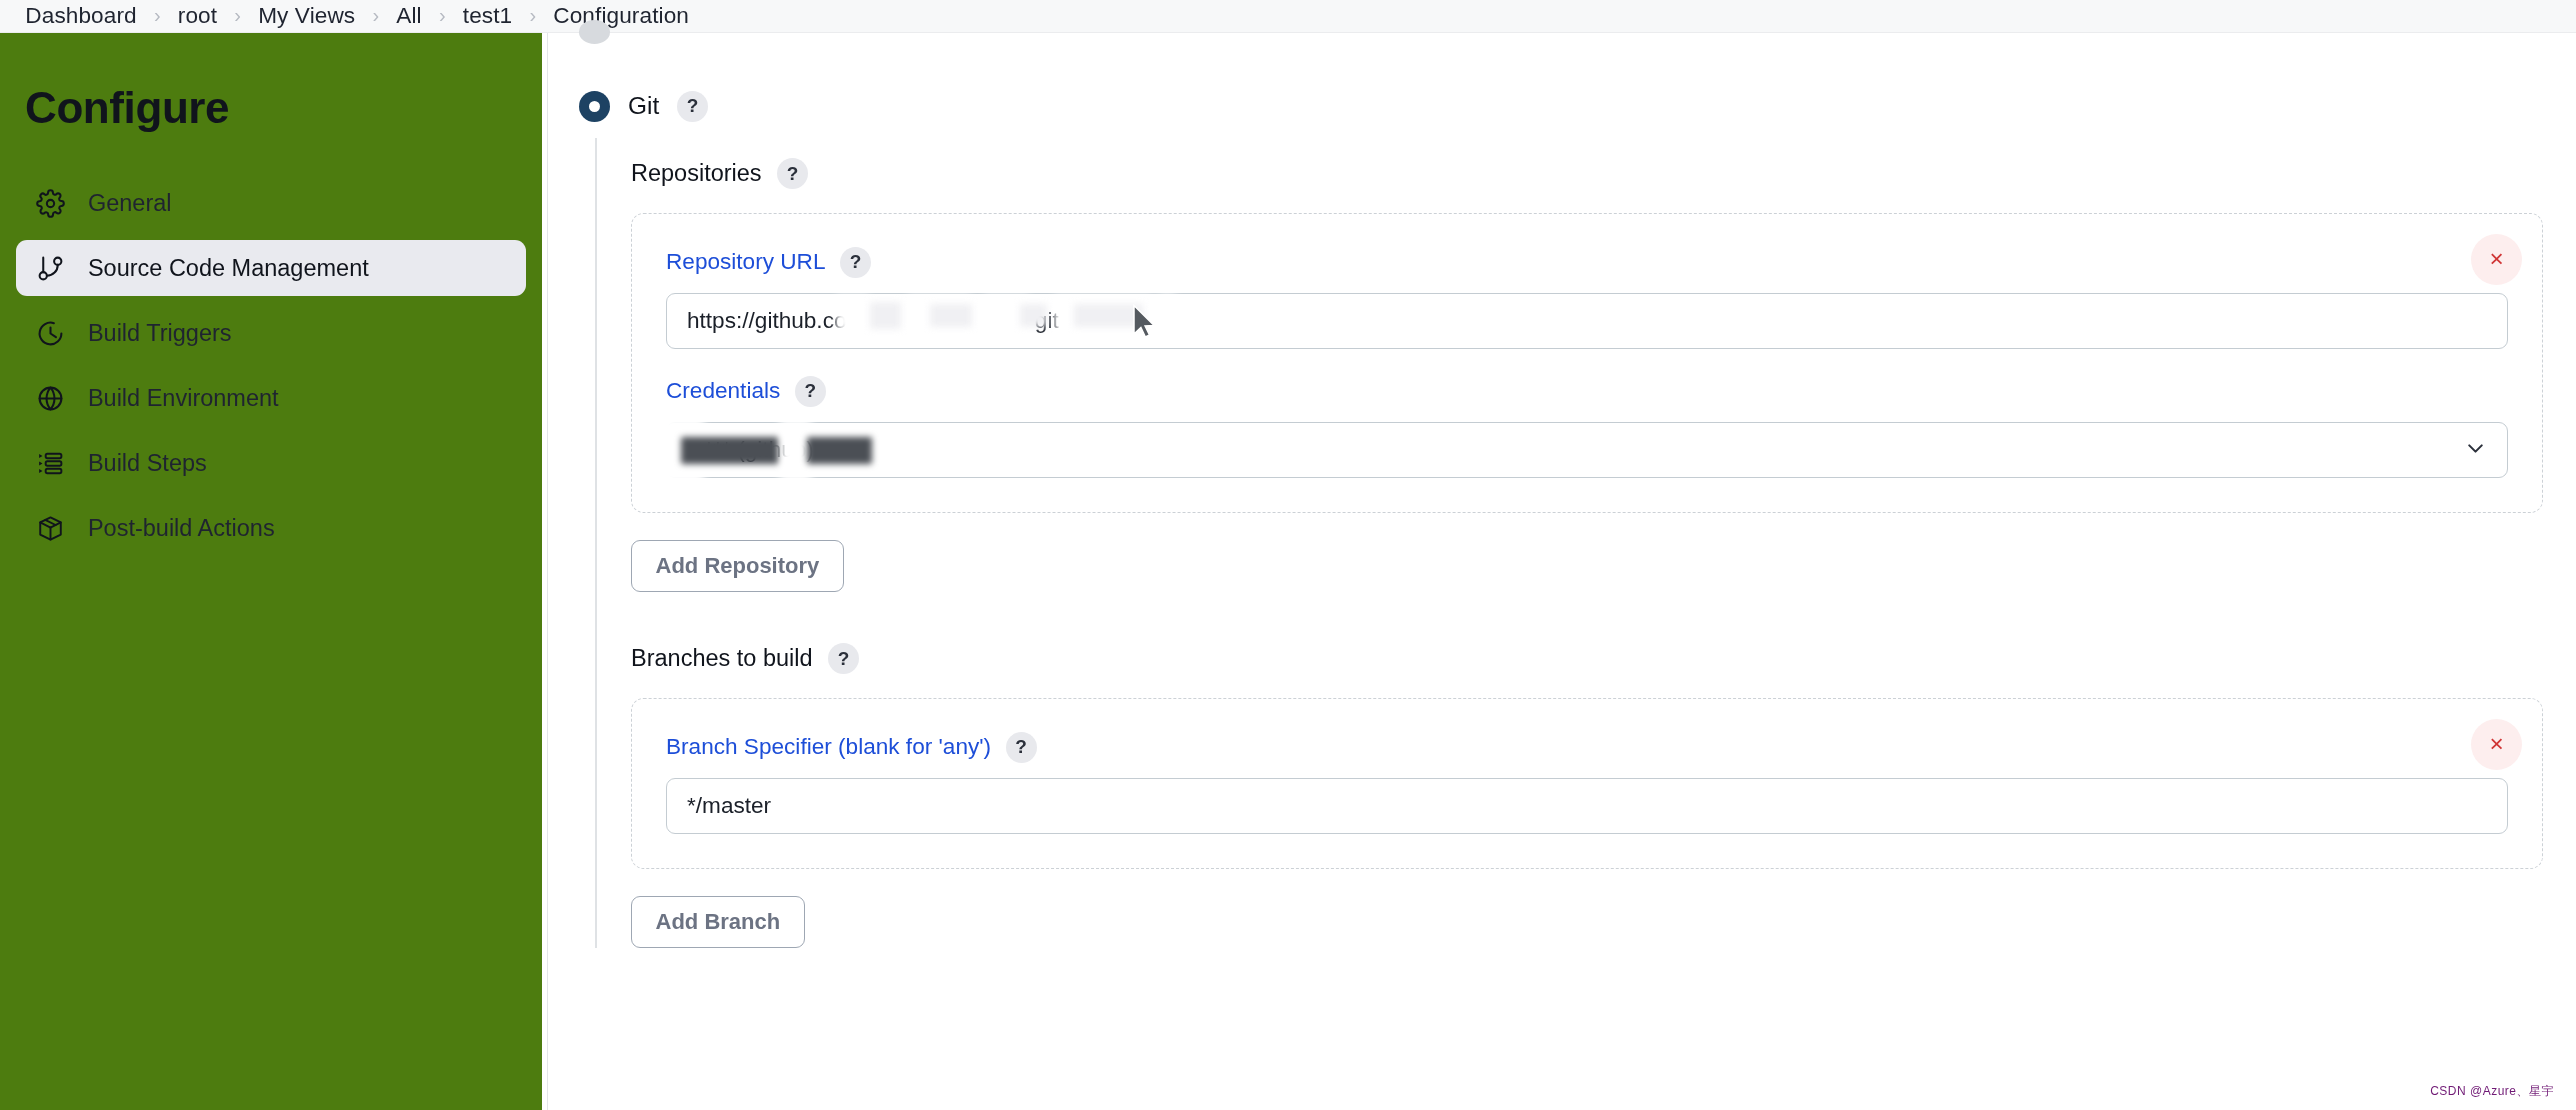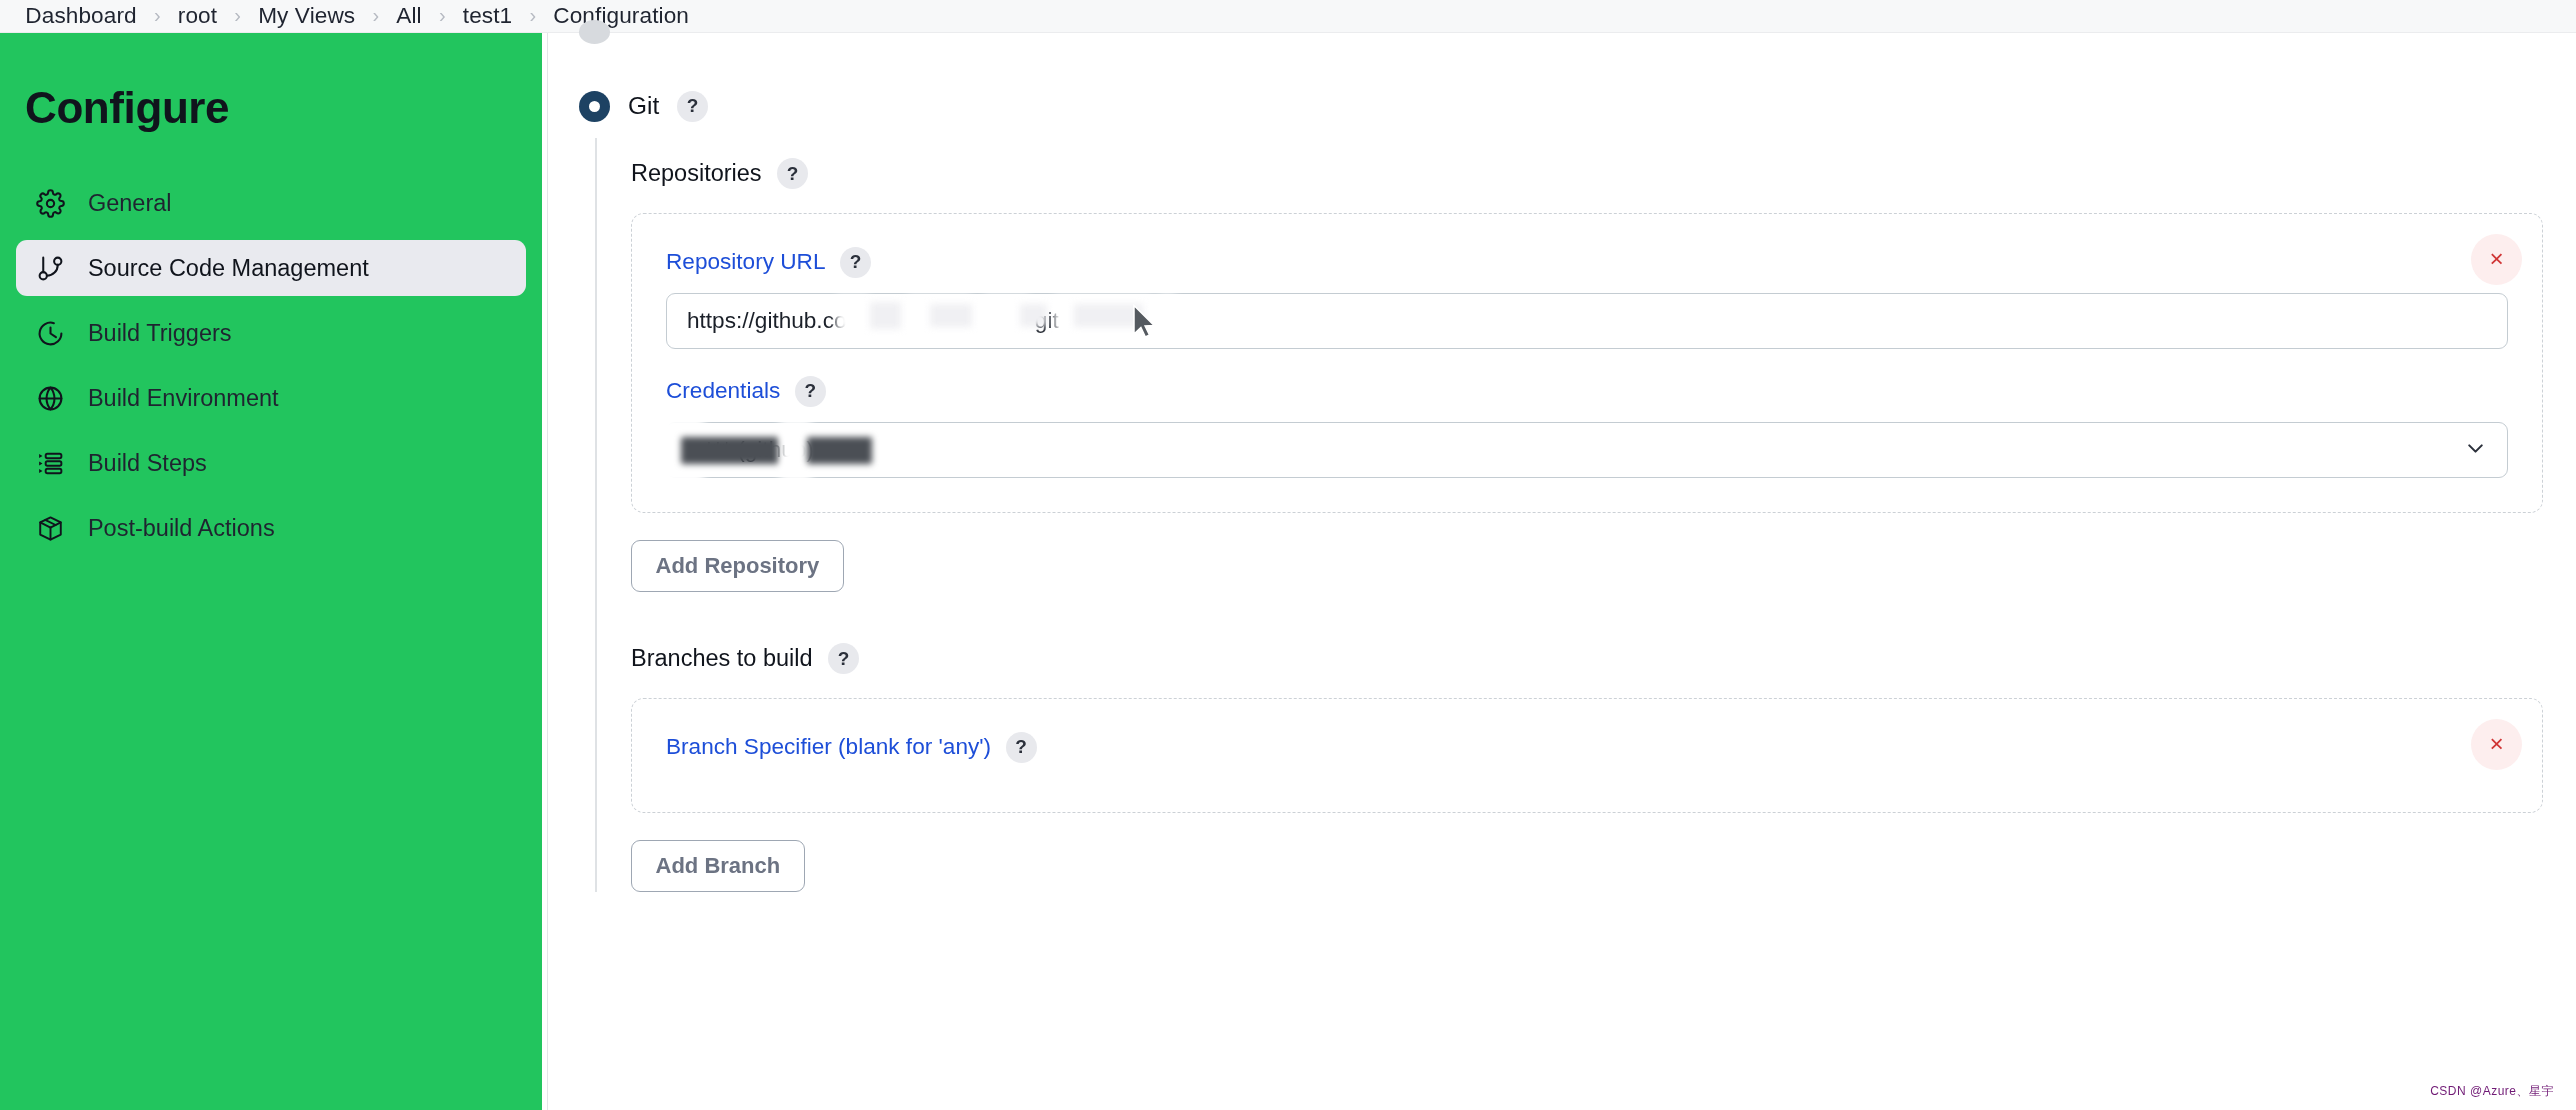--- a/index.html
+++ b/index.html
@@ -42,21 +42,21 @@
     display: flex;
     height: calc(1111px - 33px);
     position: relative;
   }
 
   
   .sidebar {
     width: 542px;
     flex: 0 0 542px;
     padding: 50px 0 0 0;
-    background: #22c55e;
+    background: #4d7c0f;
   }
   .page-title {
     font-size: 44px;
     font-weight: bold;
     color: #10141c;
     margin: 0 0 42px 25px;
     letter-spacing: -0.4px;
   }
   .nav { padding: 0 16.3px 0 16.3px; }
   .nav-item {
@@ -485,20 +485,21 @@
         </div>
 
         <div class="dashed-card">
           <button class="delete-btn">×</button>
 
           <div class="field">
             <div class="field-label-row">
               <span class="field-label">Branch Specifier (blank for 'any')</span>
               <span class="help-badge">?</span>
             </div>
+            <input class="text-input" type="text" value="*/master" style="">
           </div>
         </div>
 
         <div class="add-branch-row">
           <button class="btn btn-outline">Add Branch</button>
         </div>
 
       </div>
 
       <div class="bottom-fade"></div>

